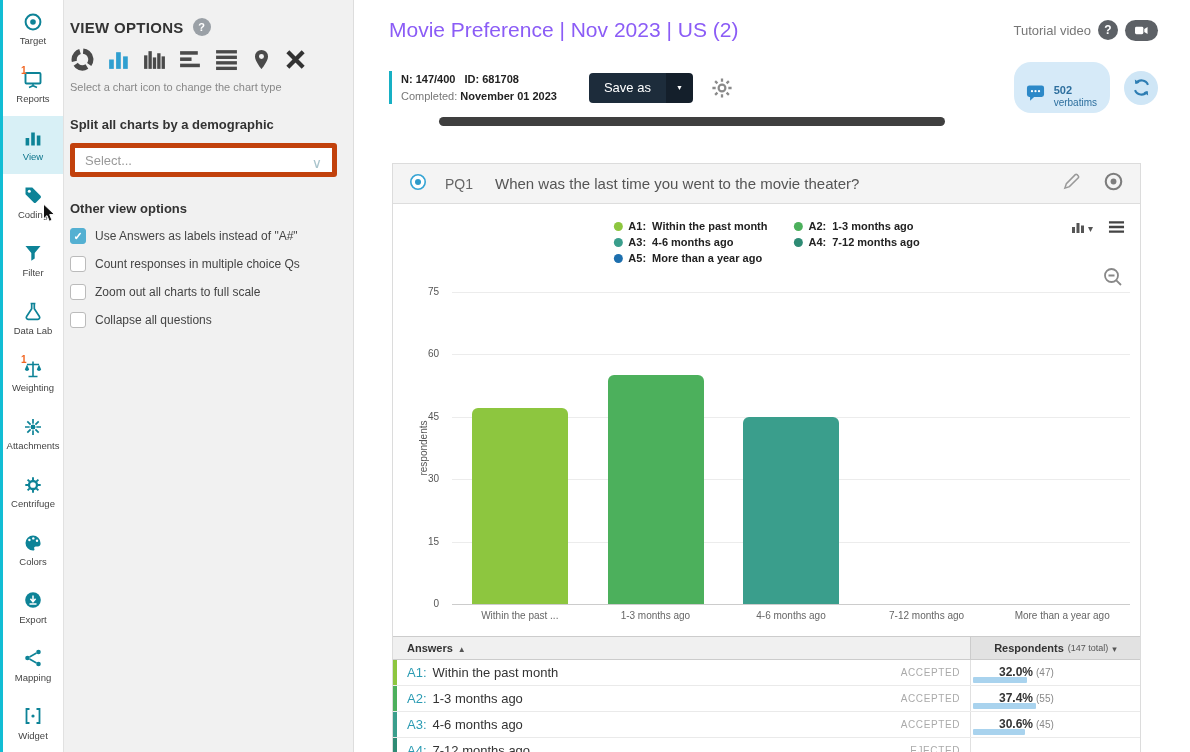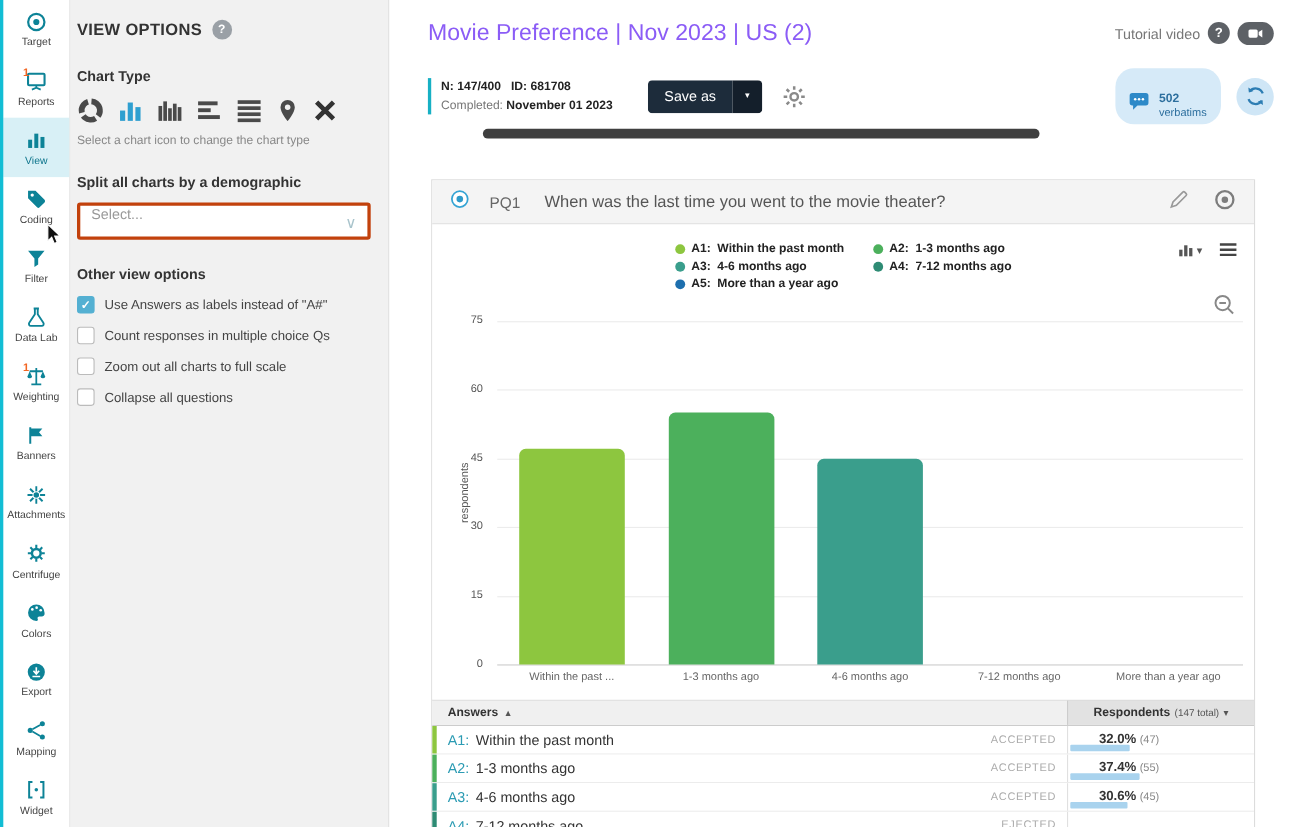--- a/index.html
+++ b/index.html
@@ -22,22 +22,22 @@
   .panel-title-row{display:flex;align-items:center;gap:9px;}
   .panel-title{font-size:15px;font-weight:bold;color:#333;letter-spacing:.3px;}
   .help-circle{width:18px;height:18px;border-radius:50%;background:#9aa0a6;color:#fff;
     display:flex;align-items:center;justify-content:center;font-size:11px;font-weight:bold;}
   .help-circle::after{content:"?";}
   .sec-heading{font-size:13px;font-weight:bold;color:#333;}
   .mt26{margin-top:26px;} .mt24{margin-top:24px;}
   .ct-icons{display:flex;align-items:center;gap:11px;margin-top:11px;}
   .ct-icon{cursor:pointer;display:flex;align-items:center;}
   .hint{font-size:11px;color:#888;margin-top:9px;}
-  .select-box{margin-top:11px;height:34px;background:#fff;border:3px solid #c2410c;border-radius:3px;
-    display:flex;align-items:flex-start;padding:0 10px;font-size:13px;color:#999;position:relative;cursor:pointer;}
+  .select-box{margin-top:11px;height:34px;background:#fff;border:5px solid #c2410c;border-radius:3px;
+    display:flex;align-items:center;padding:0 10px;font-size:13px;color:#999;position:relative;cursor:pointer;}
   .select-caret{position:absolute;right:10px;top:7px;color:#9ab;font-size:14px;}
   .select-caret::after{content:"\2228";color:#a9c4cc;}
   .cb-row{display:flex;align-items:center;gap:9px;margin-top:12px;cursor:pointer;}
   .cb-box{width:16px;height:16px;border:1px solid #bbb;border-radius:3px;background:#fff;flex:none;
     display:flex;align-items:center;justify-content:center;}
   .cb-box.checked{background:#54b0d2;border-color:#54b0d2;}
   .cb-box.checked::after{content:"\2713";color:#fff;font-size:11px;font-weight:bold;}
   .cb-label{font-size:12px;color:#444;}
 
   
@@ -183,29 +183,20 @@
           <svg width="20" height="20" viewBox="0 0 20 20">
             <path d="M10 2.5v14.5M5.5 17.5h9M4 5.5h12" fill="none" stroke="#0d8397" stroke-width="1.6"></path>
             <path d="M4 5.5L1.8 10.5a2.4 2.4 0 0 0 4.4 0zM16 5.5l-2.2 5a2.4 2.4 0 0 0 4.4 0z" fill="#0d8397"></path>
           </svg>
         </span>
       <span class="sb-label">Weighting</span>
     </div>
     <div class="sb-item">
       <span class="sb-icon">
           <svg width="20" height="20" viewBox="0 0 20 20">
-            <path d="M4.5 2.5v15" stroke="#0d8397" stroke-width="1.8"></path>
-            <path d="M4.5 3.5h11l-3 3.5 3 3.5h-11z" fill="#0d8397"></path>
-          </svg>
-        </span>
-      <span class="sb-label">Banners</span>
-    </div>
-    <div class="sb-item">
-      <span class="sb-icon">
-          <svg width="20" height="20" viewBox="0 0 20 20">
             <path d="M10 2v16M2 10h16M4.3 4.3l11.4 11.4M15.7 4.3L4.3 15.7" stroke="#0d8397" stroke-width="1.7"></path>
             <circle cx="10" cy="10" r="3" fill="#0d8397" stroke="#fff" stroke-width="1"></circle>
           </svg>
         </span>
       <span class="sb-label">Attachments</span>
     </div>
     <div class="sb-item">
       <span class="sb-icon">
           <svg width="20" height="20" viewBox="0 0 20 20">
             <circle cx="10" cy="10" r="4" fill="none" stroke="#0d8397" stroke-width="2.3"></circle>
@@ -255,21 +246,20 @@
       <span class="sb-label">Widget</span>
     </div>
   </div>
 
   <div class="panel">
     <div class="panel-title-row">
       <span class="panel-title">VIEW OPTIONS</span>
       <span class="help-circle"></span>
     </div>
 
-    <div class="sec-heading mt26">Chart Type</div>
     <div class="ct-icons">
       <span class="ct-icon">
           <svg width="25" height="25" viewBox="0 0 24 24">
             <circle cx="12" cy="12" r="8" fill="none" stroke="#4a4a4a" stroke-width="5" stroke-dasharray="12 3" transform="rotate(-50 12 12)"></circle>
           </svg>
         </span>
       <span class="ct-icon">
           <svg width="25" height="25" viewBox="0 0 24 24">
             <rect x="3" y="12" width="4.5" height="9" fill="#2f9fd0"></rect>
             <rect x="9.7" y="5" width="4.5" height="16" fill="#2f9fd0"></rect>

